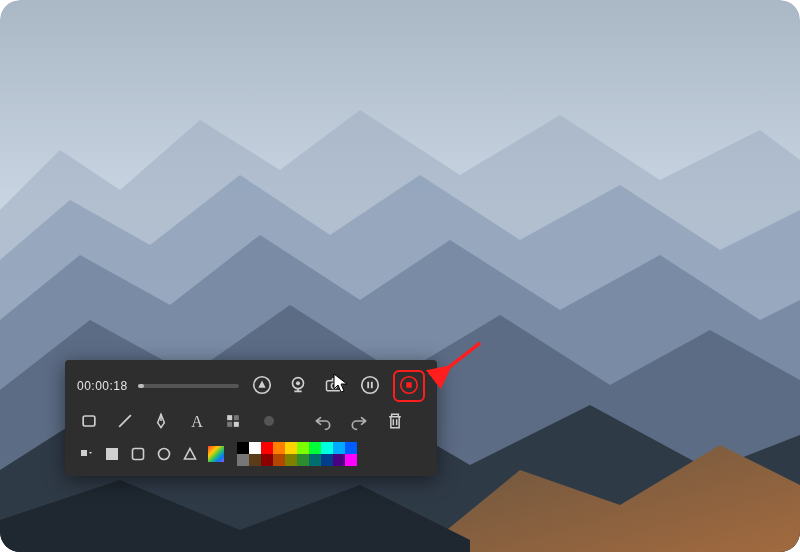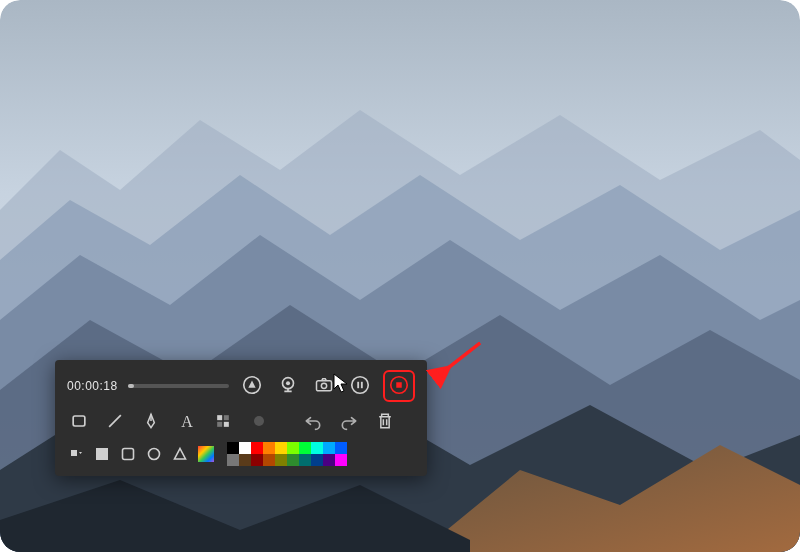--- a/index.html
+++ b/index.html
@@ -14,21 +14,21 @@
   .wallpaper {
     position: absolute;
     inset: 0;
     border-radius: 20px;
     overflow: hidden;
   }
   .wallpaper svg { width: 100%; height: 100%; display: block; }
 
   .panel {
     position: absolute;
-    left: 55px;
+    left: 65px;
     top: 360px;
     width: 372px;
     background: #2e2e2e;
     border-radius: 4px;
     padding: 10px 12px 10px 12px;
     color: #cfcfcf;
     font-size: 13px;
     box-shadow: 0 4px 20px rgba(0,0,0,0.5);
   }
   .row { display: flex; align-items: center; gap: 10px; }

